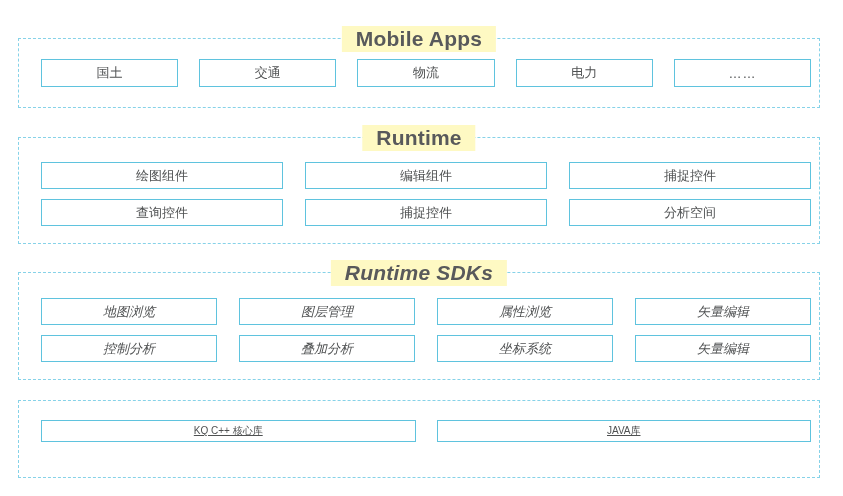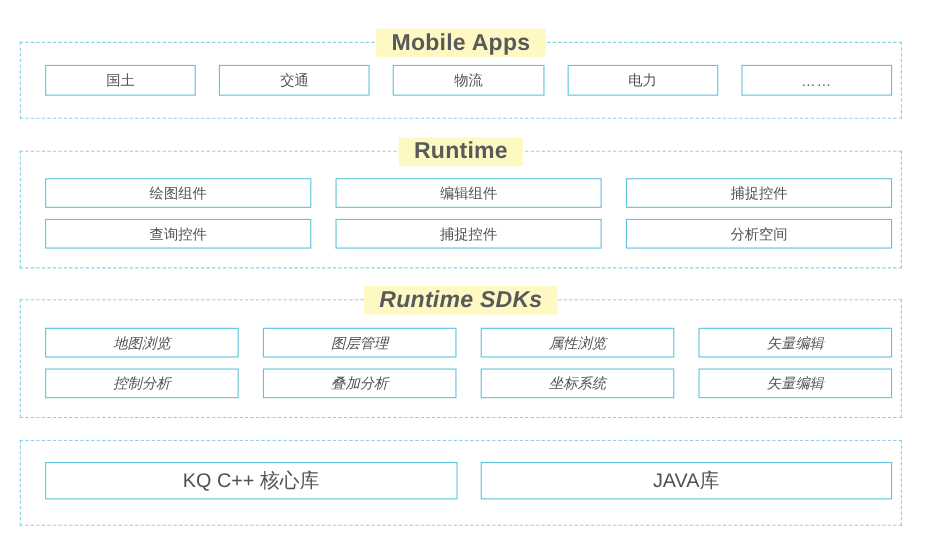--- a/index.html
+++ b/index.html
@@ -88,21 +88,21 @@
   
   #panel-runtime { top: 272px; height: 108px; font-style: italic; }
   #panel-runtime .row-1 { top: 25px; }
   #panel-runtime .row-2 { top: 62px; }
   #panel-runtime .row { gap: 22px; }
   #panel-runtime .cell { height: 27px; }
 
   
   #panel-libs { top: 400px; height: 78px; }
   #panel-libs .row { top: 19px; gap: 21px; }
-  #panel-libs .cell { height: 34px; font-size: 18px; }
+  #panel-libs .cell { height: 22px; font-size: 10px; text-decoration: underline; }
 </style>
 </head>
 <body>
 
 <div id="diagram">
 
   <div class="panel" id="panel-mobile">
     <div class="panel-title">Mobile Apps</div>
     <div class="row row-1">
       <div class="cell">国土</div>

